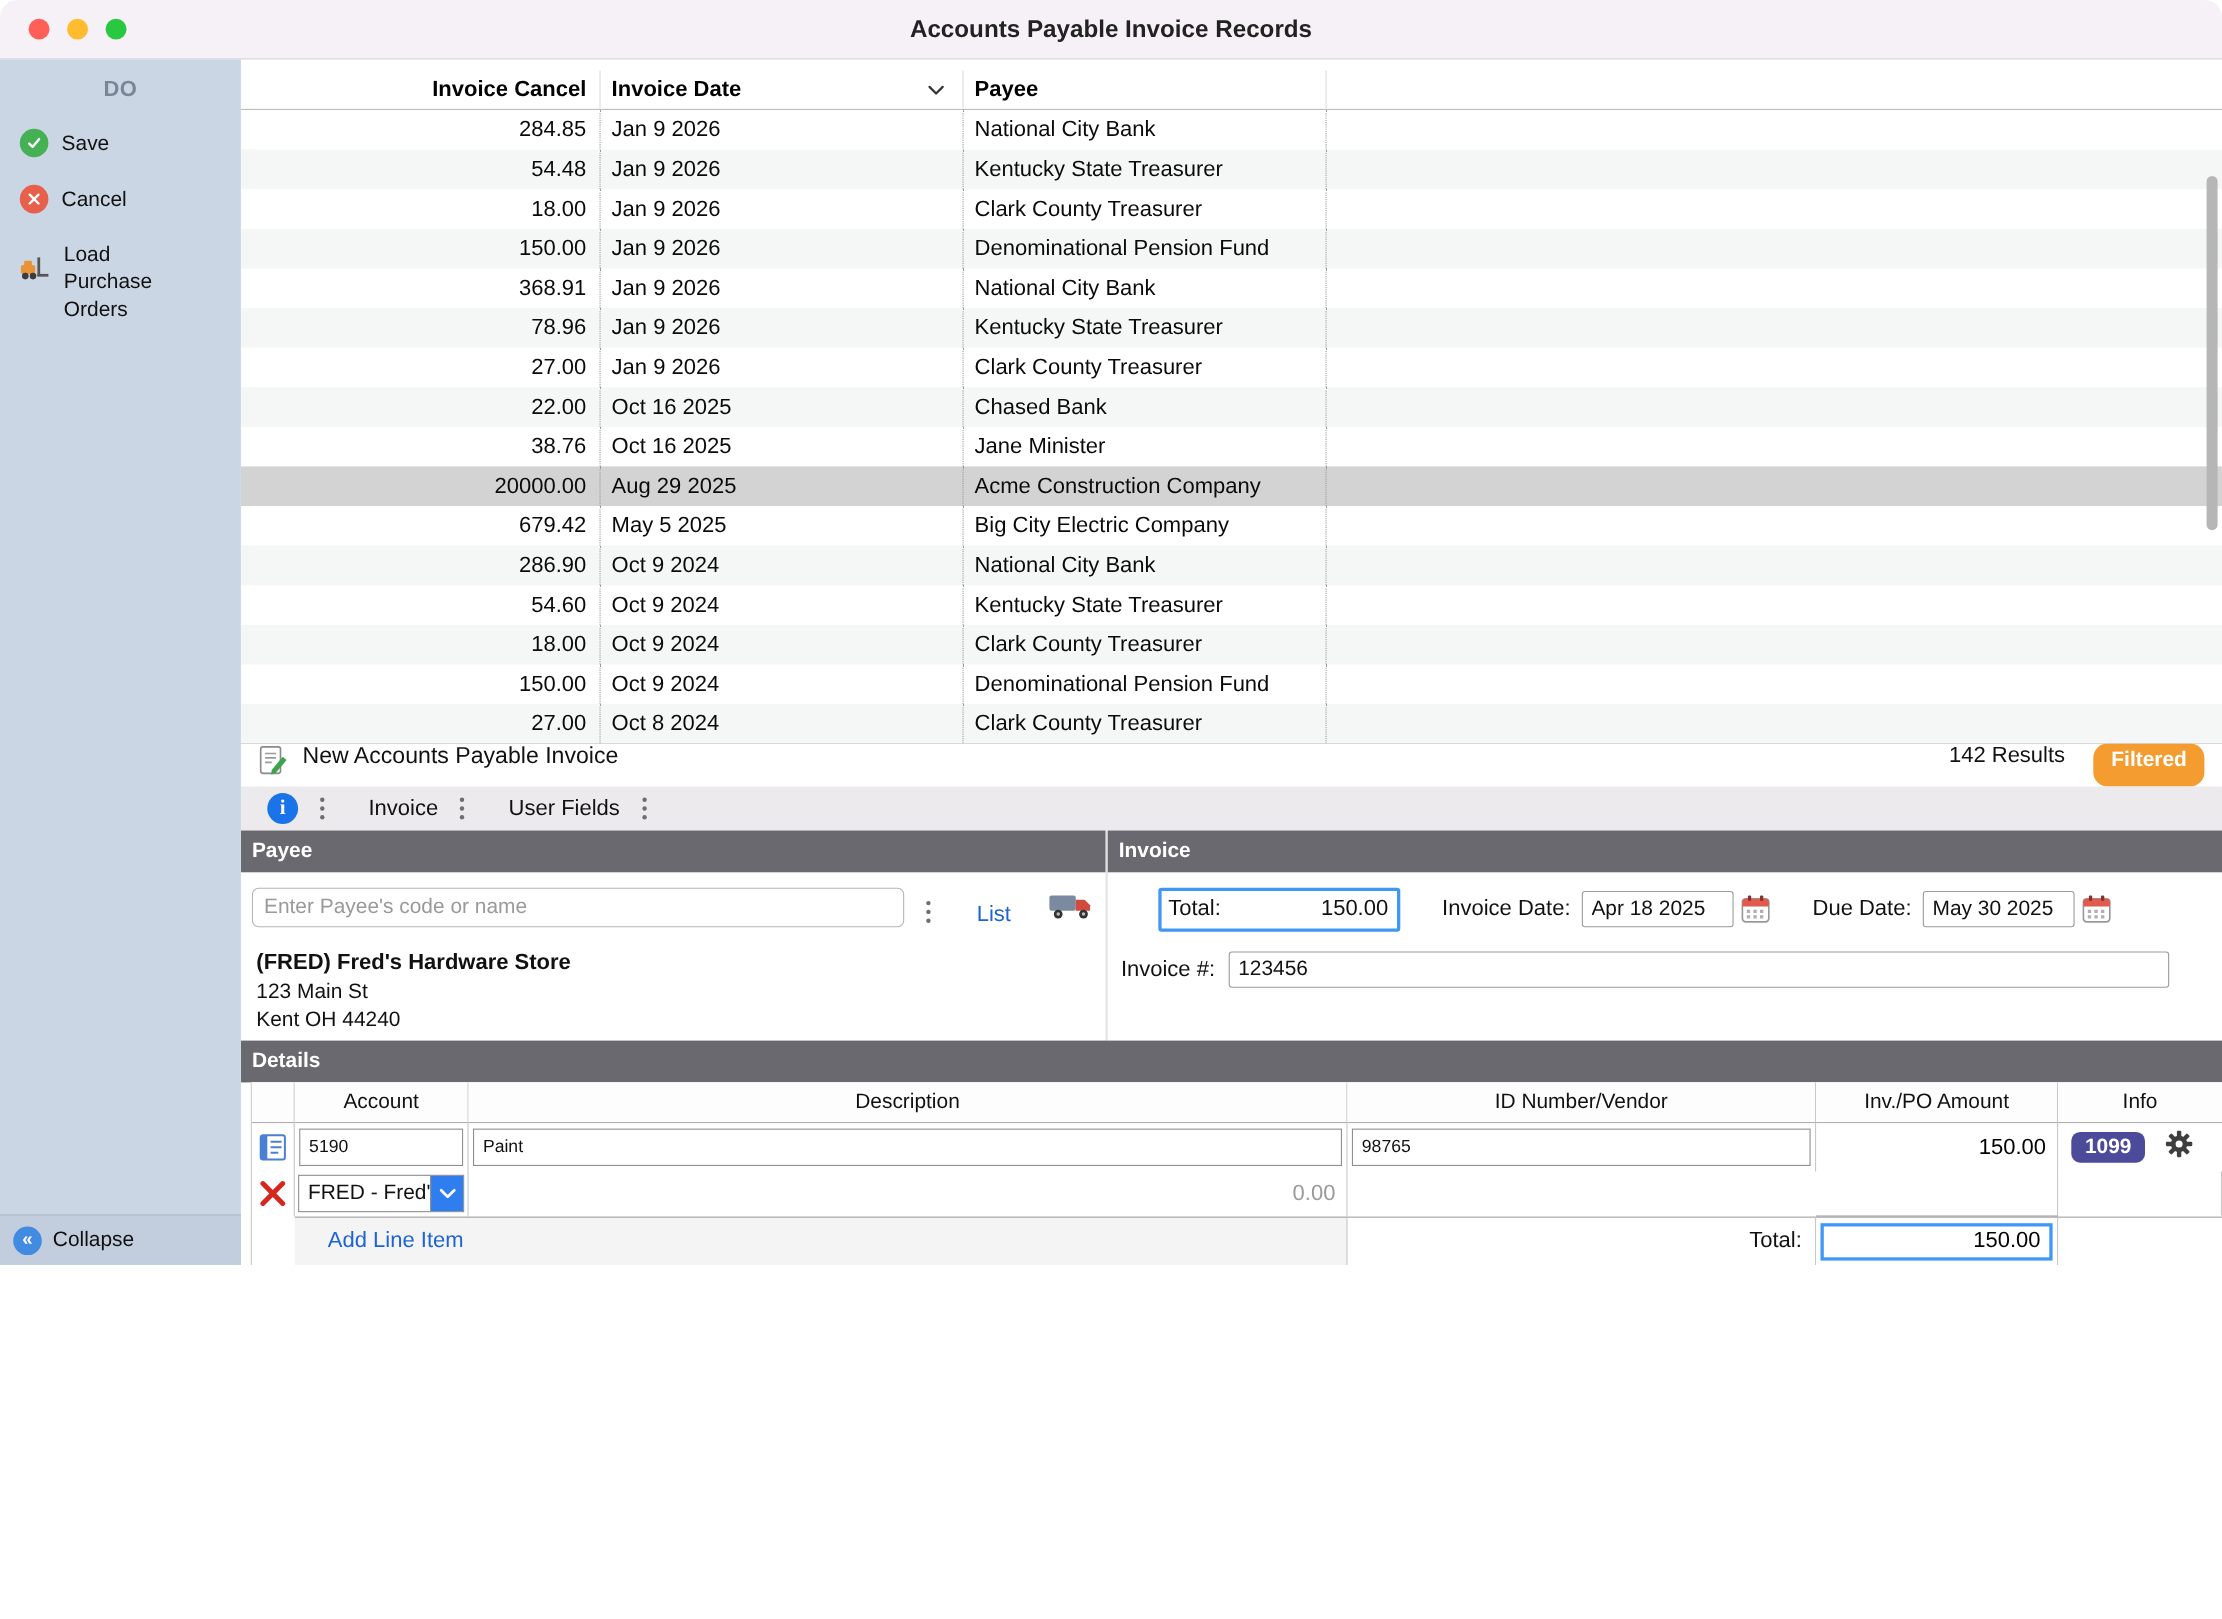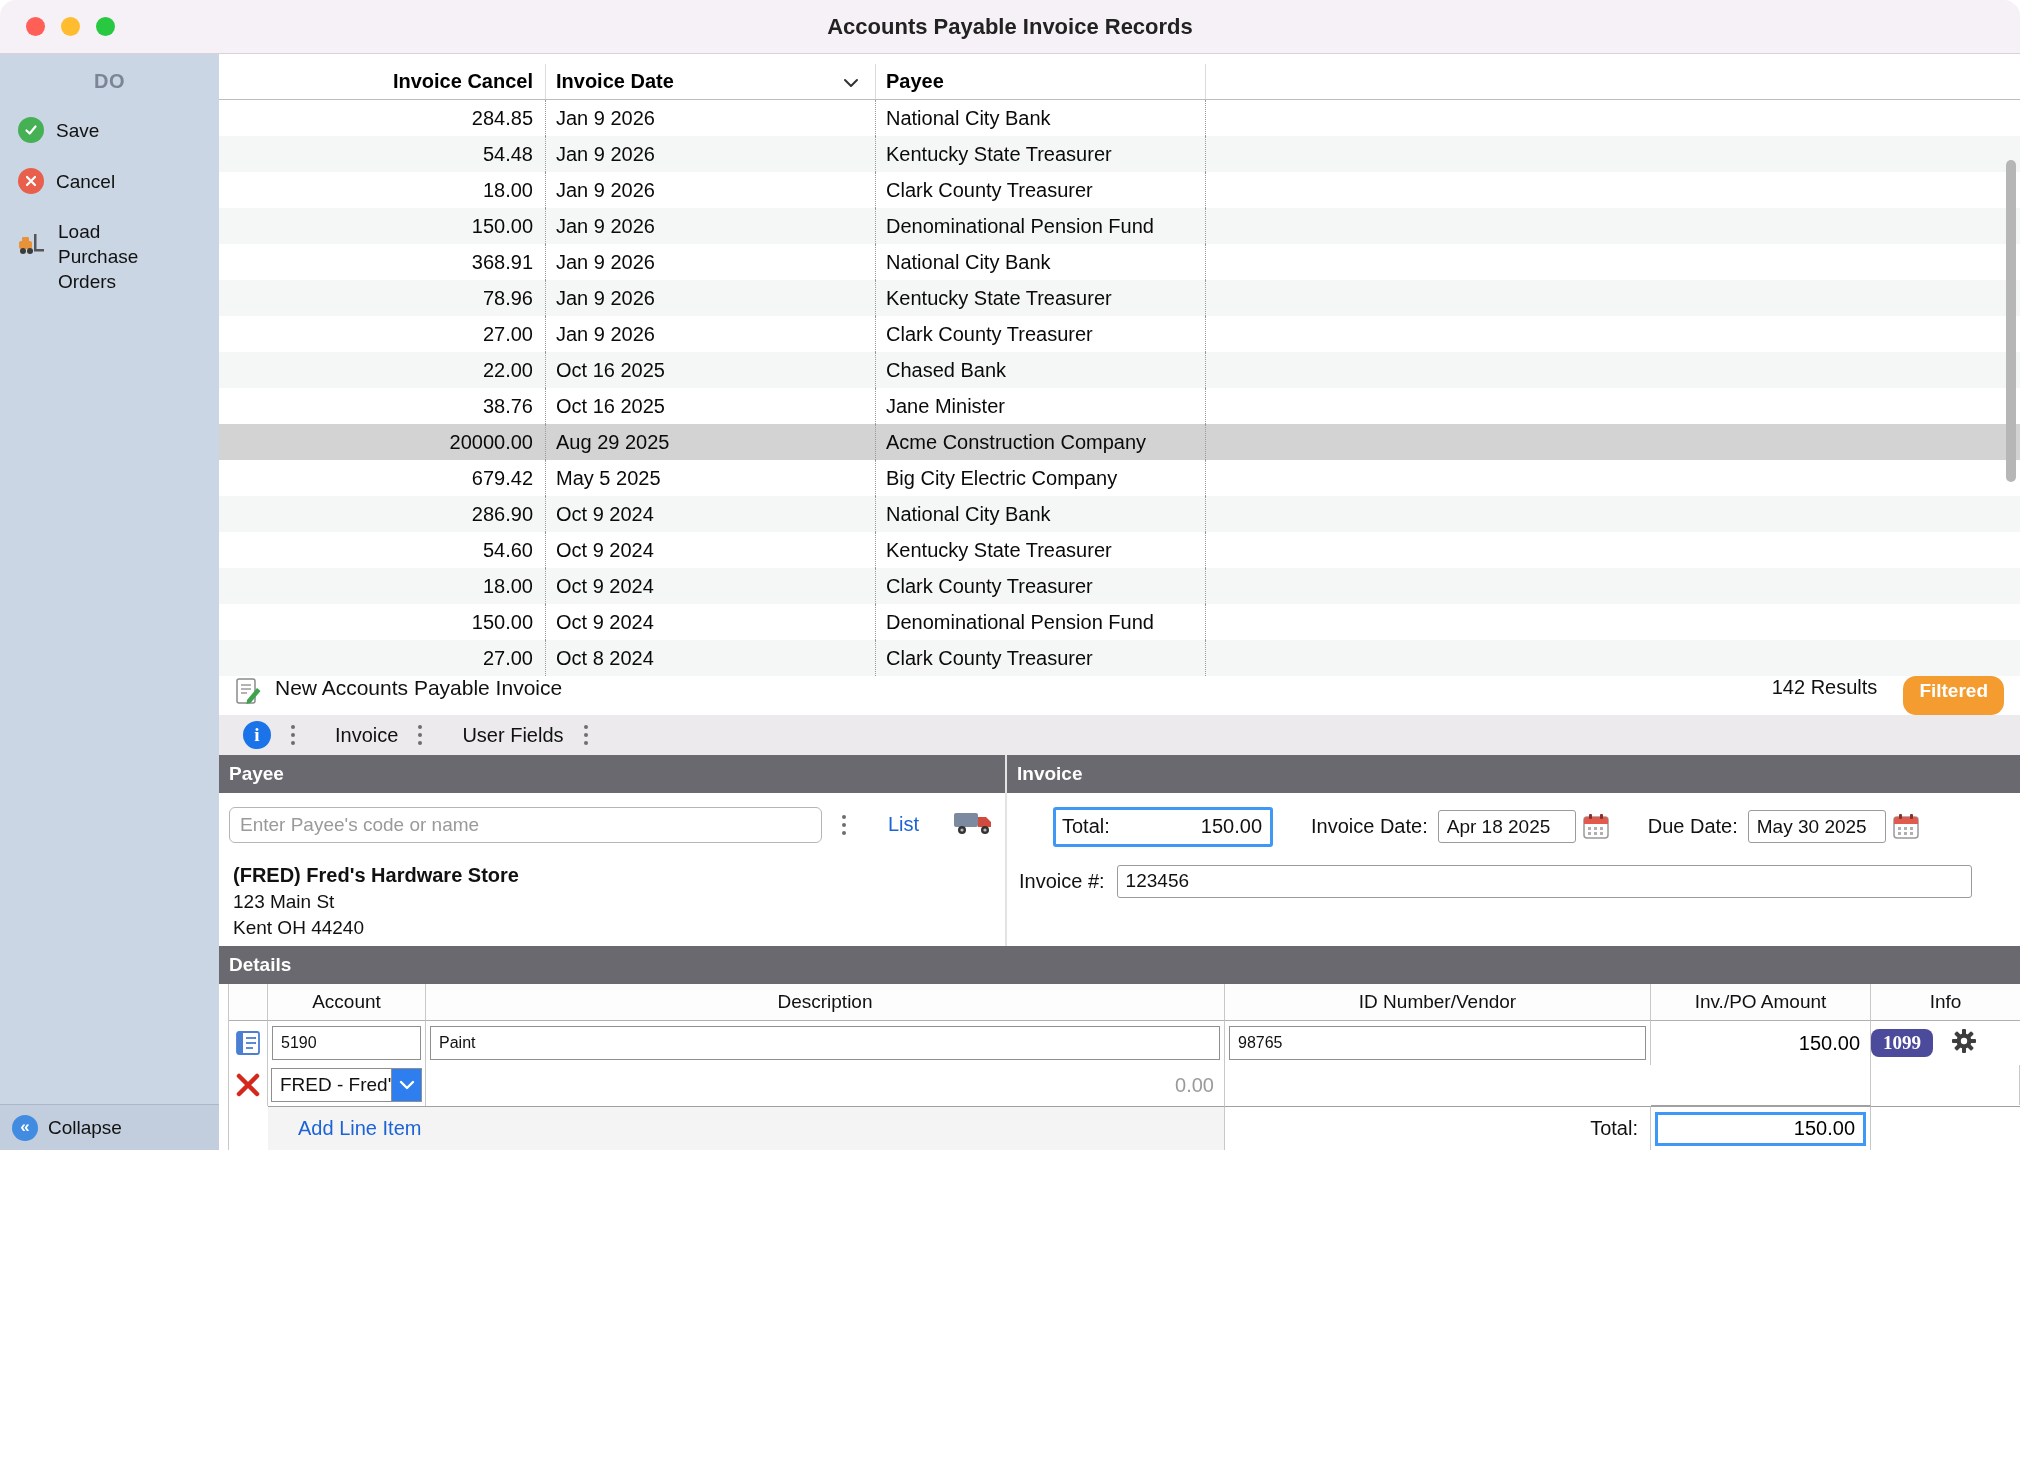--- a/index.html
+++ b/index.html
@@ -59,21 +59,21 @@
   .kebab { display:inline-flex; flex-direction:column; gap:4px; padding:4px 6px; }
   .kebab i { width:4px; height:4px; border-radius:50%; background:#6e6e6e; display:block; }
 
   
   .form-row { height:233px; display:flex; }
   .panel { display:flex; flex-direction:column; }
   .panel-header { height:38px; background:#6a6970; color:#fff; font-weight:bold; font-size:19px; display:flex; align-items:center; padding-left:10px; flex:none; }
   .payee-panel { width:788px; flex:none; border-right:2px solid #e3e3e3; }
   .invoice-panel { flex:1; }
   .payee-content { padding:14px 10px 0 10px; }
-  .payee-input-row { display:flex; align-items:center; gap:14px; }
+  .payee-input-row { display:flex; align-items:flex-end; gap:14px; }
   .payee-input { width:600px; height:36px; border:1px solid #b5b5b5; border-radius:6px; padding:0 10px; font-size:19px; font-family:"Liberation Sans", sans-serif; color:#222; }
   .payee-input::placeholder { color:#9a9a9a; }
   .link-blue { color:#1b63d6; font-size:20px; cursor:pointer; }
   .payee-address { margin-top:18px; padding-left:4px; font-size:19px; line-height:1.4; color:#111; }
   .payee-name { font-weight:bold; font-size:20px; }
 
   .inv-content { padding-top:14px; }
   .inv-row1 { display:flex; align-items:center; padding-left:46px; }
   .total-box { width:220px; height:40px; border:3px solid #3f98f5; border-radius:3px; background:#fff; display:flex; align-items:center; padding:0 8px 0 6px; }
   .fld-label { font-size:20px; color:#111; white-space:nowrap; }
@@ -87,21 +87,21 @@
 
   
   .details { flex:1; display:flex; flex-direction:column; }
   .details-table { flex:1; margin-left:9px; display:grid; grid-template-columns:39px 158px 799px 426px 220px 1fr; grid-template-rows:37px 44px 40px 1fr 44px; border-left:1px solid #c8c8c8; font-size:20px; background:#fff; }
   .dc { border-right:1px solid #c8c8c8; }
   .dc.last { border-right:none; }
   .dh { display:flex; align-items:center; justify-content:center; font-size:19px; color:#111; border-bottom:1px solid #b0b0b0; background:#fdfdfd; }
   .cell-pad { padding:4px 4px; display:flex; align-items:center; }
   .field { border:1px solid #8f8f8f; background:#fff; height:34px; line-height:32px; padding:0 8px; font-size:16px; color:#111; width:100%; }
   .amt-cell { display:flex; align-items:center; justify-content:flex-end; padding-right:10px; }
-  .info-cell { display:flex; align-items:center; justify-content:flex-start; gap:16px; padding-right:12px;font-family:Liberation Serif, serif; }
+  .info-cell { display:flex; align-items:center; justify-content:center; gap:16px; padding-right:12px; }
   .badge-1099 { background:#4c4b9b; color:#fff; font-weight:bold; font-size:19px; border-radius:8px; padding:3px 12px; }
   .icon-cell { display:flex; align-items:center; justify-content:center; }
   .acct-detail-bar { background:#ececec; color:#6b6b6b; font-style:italic; font-size:19px; height:32px; line-height:32px; padding:0 10px; width:100%; }
   .vendor-dd { margin:2px 3px; border:1px solid #8f8f8f; background:#fff; height:34px; display:flex; align-items:center; width:calc(100% - 6px); }
   .vendor-dd .txt { flex:1; padding:0 8px; font-size:19px; color:#111; white-space:nowrap; overflow:hidden; }
   .dd-btn { width:30px; height:100%; background:#2f7ef0; border-left:1px solid #8f8f8f; display:flex; align-items:center; justify-content:center; flex:none; }
   .gray-amt { color:#9a9a9a; }
   .dbot { border-top:1px solid #a0a0a0; display:flex; align-items:center; }
   .dbot.graybg { background:#f4f4f4; }
   .add-line { color:#1b63d6; font-size:20px; padding-left:30px; cursor:pointer; }

